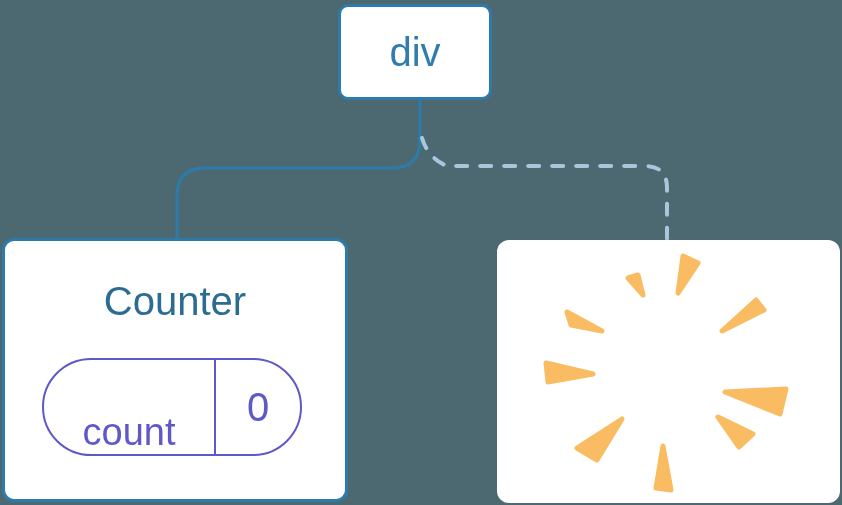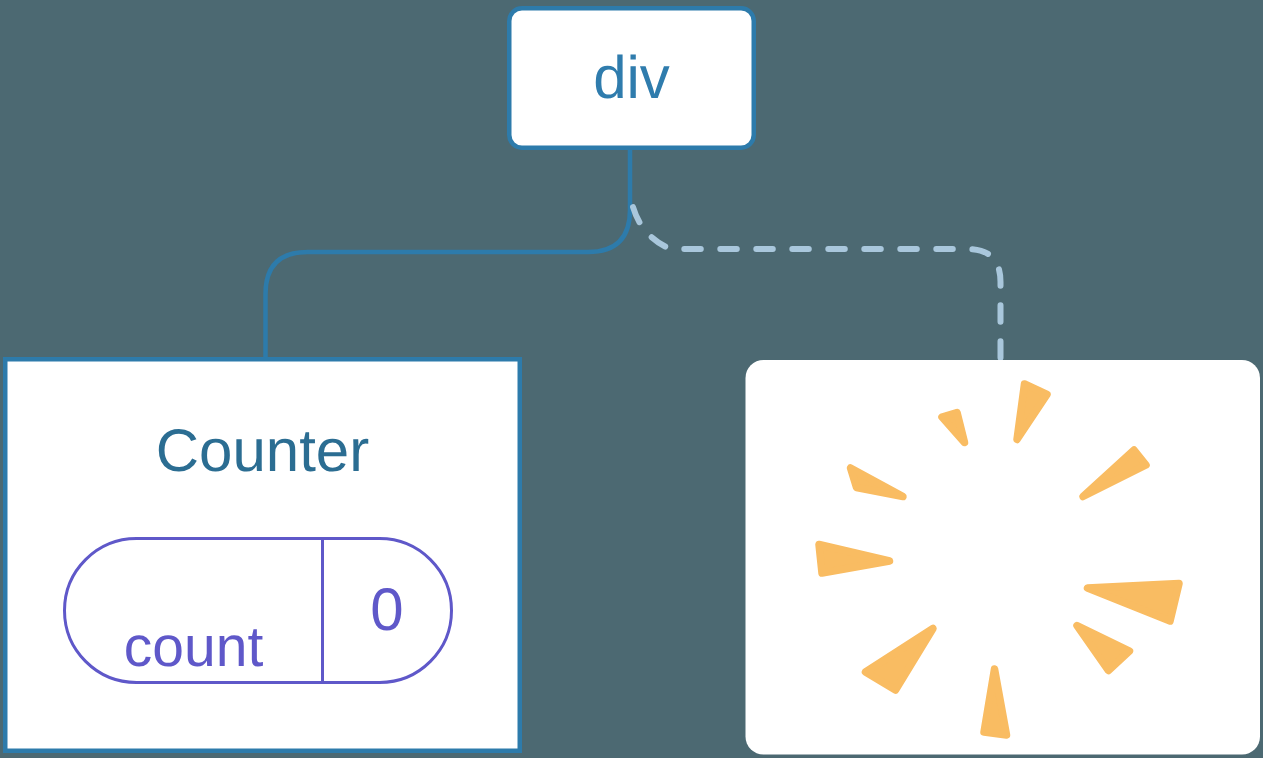--- a/index.html
+++ b/index.html
@@ -44,34 +44,34 @@
     stroke-linecap: round;
     stroke-dasharray: 11 13;
   }
   .node {
     position: absolute;
     background: var(--node-bg);
     z-index: 2;
   }
   .node-root {
     left: 338px; top: 4px;
-    width: 166px; height: 96px;
+    width: 154px; height: 96px;
     border: 3px solid var(--node-border);
     border-radius: 10px;
     display: flex; align-items: center; justify-content: center;
   }
   .root-label {
     font-size: 40px;
     color: var(--root-label);
   }
   .node-counter {
     left: 2px; top: 238px;
     width: 346px; height: 264px;
     border: 3px solid var(--node-border);
-    border-radius: 0;
+    border-radius: 12px;
   }
   .counter-title {
     position: absolute;
     left: 0; top: 38px; width: 100%;
     text-align: center;
     font-size: 40px;
     color: var(--counter-title);
   }
   .state-pill {
     position: absolute;

